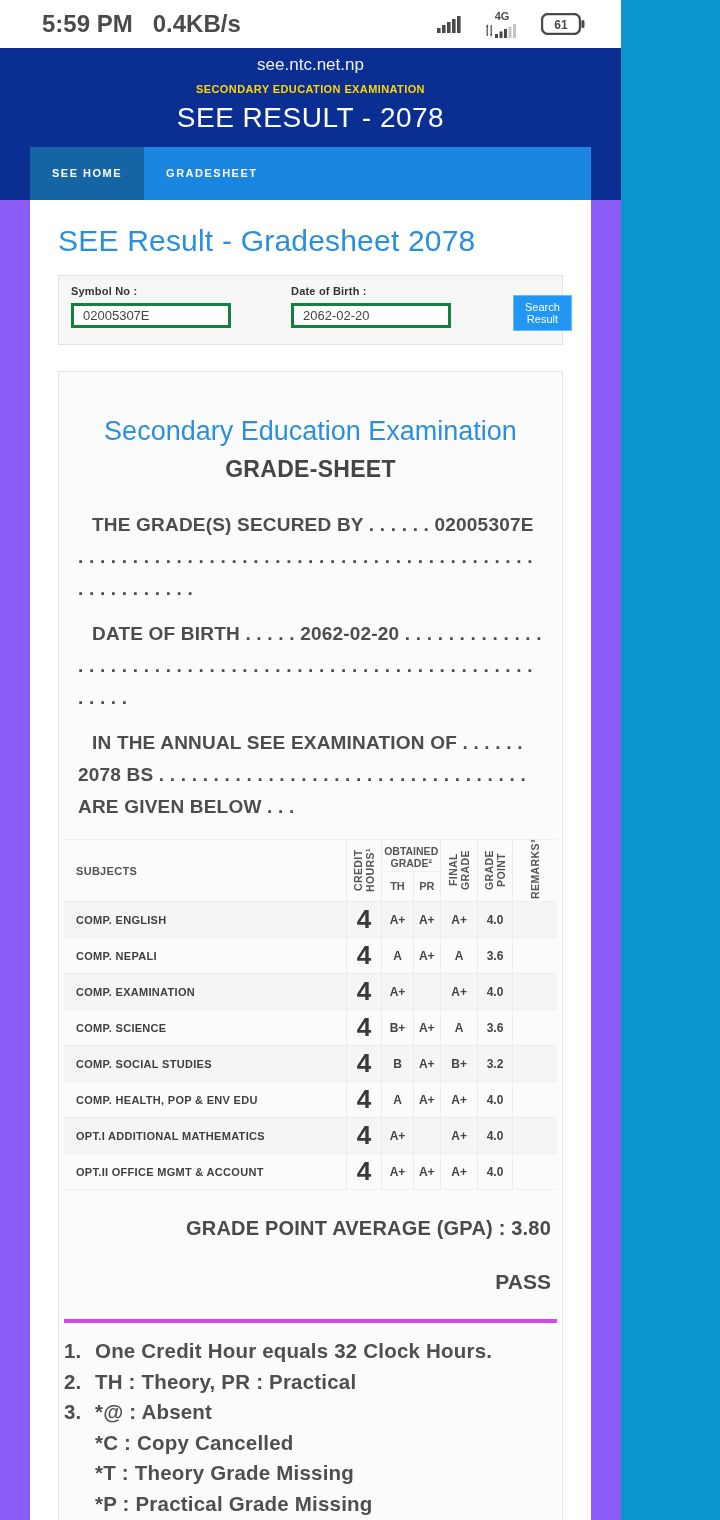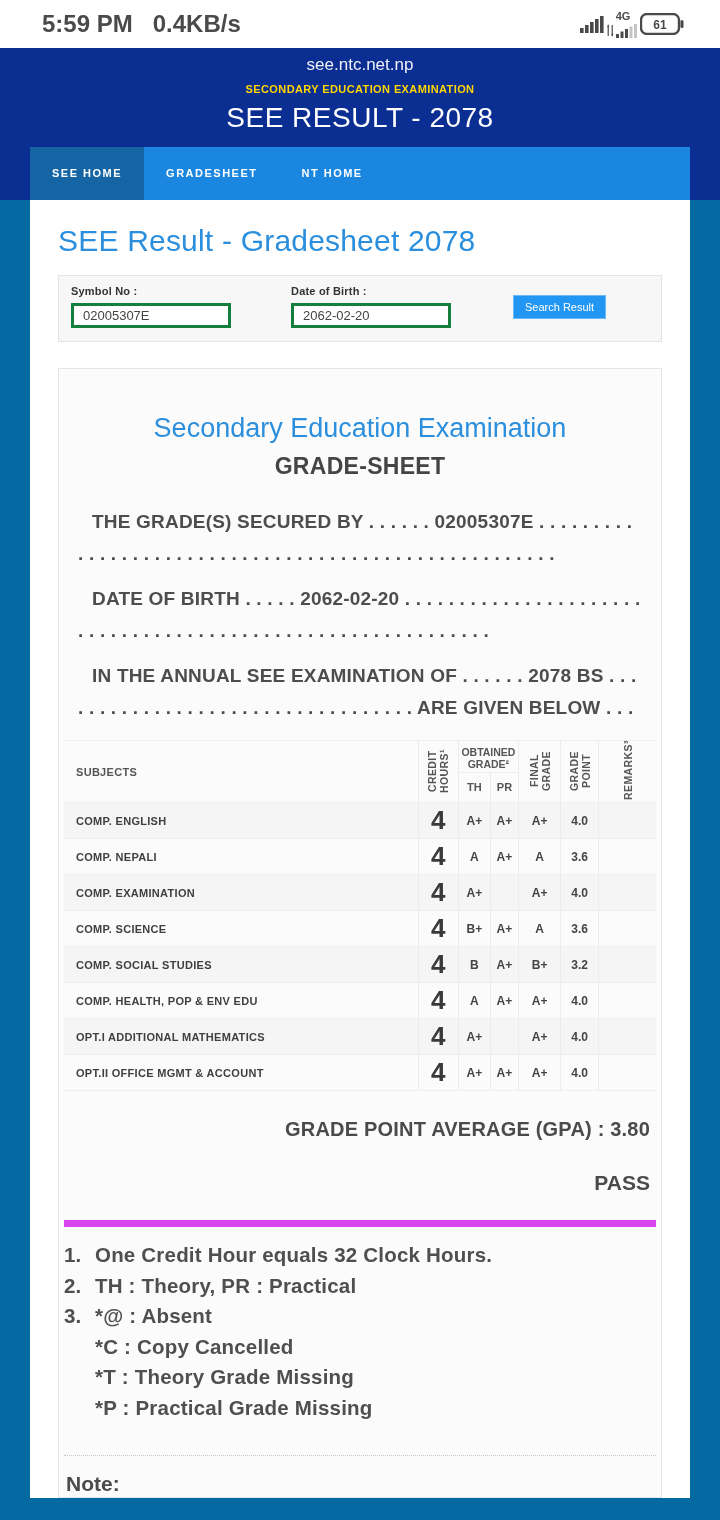--- a/index.html
+++ b/index.html
@@ -1,23 +1,23 @@
 <!DOCTYPE html>
 <html><head>
 <meta charset="utf-8">
 <style>
   * { box-sizing: border-box; margin: 0; padding: 0; }
   html,body { background:#0997cd; }
   body { font-family: "Liberation Sans", sans-serif; }
-  .screen { width:720px; height:1520px; overflow:hidden; background:#0369a1; position:relative; }
+  .screen { width:621px; height:1520px; overflow:hidden; background:#8b5cf6; position:relative; }
 
   
   .status-bar { height:48px; background:#ffffff; display:flex; align-items:center; padding:0 36px 0 42px; }
   .sb-left { display:flex; align-items:baseline; gap:20px; color:#4a4a4a; font-weight:bold; font-size:24px; }
-  .sb-right { margin-left:auto; display:flex; align-items:center; gap:0;text-align:center; }
+  .sb-right { margin-left:auto; display:flex; align-items:center; gap:22px;text-align:center; }
   .netgrp { display:flex; flex-direction:column; align-items:center; line-height:1; }
   .netgrp .gtxt { font-size:11px; font-weight:bold; color:#4a4a4a; margin-bottom:1px; }
 
   
   .app-header { background:#0b2e93; text-align:center; padding-top:7px; }
   .url-text { color:#eef0f8; font-size:17px; line-height:20px; }
   .hdr-sub { color:#ffd600; font-size:11px; font-weight:bold; letter-spacing:0.4px; margin-top:8px; line-height:12px; }
   .hdr-title { color:#ffffff; font-size:28px; font-weight:400; letter-spacing:0.5px; margin-top:7px; padding-bottom:13px; line-height:32px; }
 
   
@@ -56,21 +56,21 @@
   .obt { font-size:10.5px; font-weight:bold; color:#555; line-height:12px; padding-top:4px; }
   .sub-th { font-size:11px; font-weight:bold; color:#555; border-top:1px solid #ececec; height:30px; }
   tbody td { height:36px; }
   td.subject { font-size:11px; font-weight:bold; color:#3f3f3f; padding-left:12px; letter-spacing:0.3px; }
   td.credit { font-size:26px; font-weight:bold; color:#3a3a3a; }
   td.grade { font-size:12px; font-weight:bold; color:#444; }
   tbody tr:nth-child(odd) { background:#f5f5f5; }
   tbody tr:nth-child(even) { background:#fbfbfb; }
 
   
-  .gpa-block { text-align:right; padding:27px 6px 25px; border-bottom:7px solid #d946ef; }
+  .gpa-block { text-align:right; padding:27px 6px 25px; border-bottom:4px solid #d946ef; }
   .gpa-line { font-size:20px; font-weight:bold; color:#4a4a4a; letter-spacing:0.2px; }
   .result-line { font-size:21px; font-weight:bold; color:#4a4a4a; margin-top:30px; }
 
   
   .notes { padding-top:13px; font-size:20.5px; font-weight:bold; color:#4f4f4f; }
   .note-item { display:flex; }
   .note-num { width:31px; flex:none; line-height:30.5px; }
   .note-lines div { line-height:30.5px; letter-spacing:0.2px; }
 
   .note-footer { margin-top:32px; border-top:1px dotted #c9c9c9; padding:8px 2px 0; }
@@ -119,21 +119,20 @@
   <div class="app-header">
     <div class="url-text">see.ntc.net.np</div>
     <div class="hdr-sub">SECONDARY EDUCATION EXAMINATION</div>
     <div class="hdr-title">SEE RESULT - 2078</div>
   </div>
 
   <div class="nav-strip">
     <div class="nav">
       <div class="tab active">SEE HOME</div>
       <div class="tab">GRADESHEET</div>
-      <div class="tab">NT HOME</div>
     </div>
   </div>
 
   <div class="body-wrap">
     <div class="content">
 
       <h1 class="page-title">SEE Result - Gradesheet 2078</h1>
 
       <div class="search-panel">
         <div class="field">

